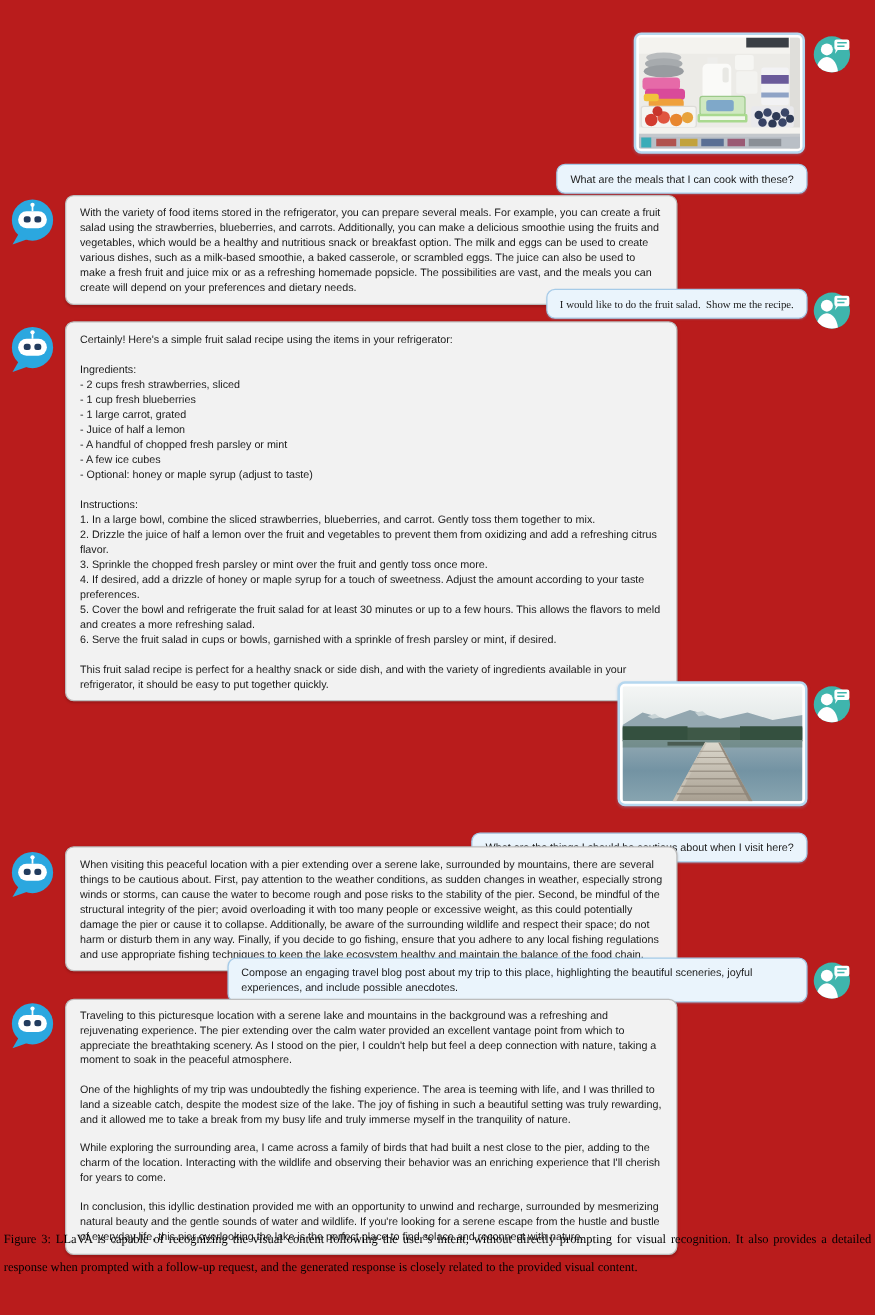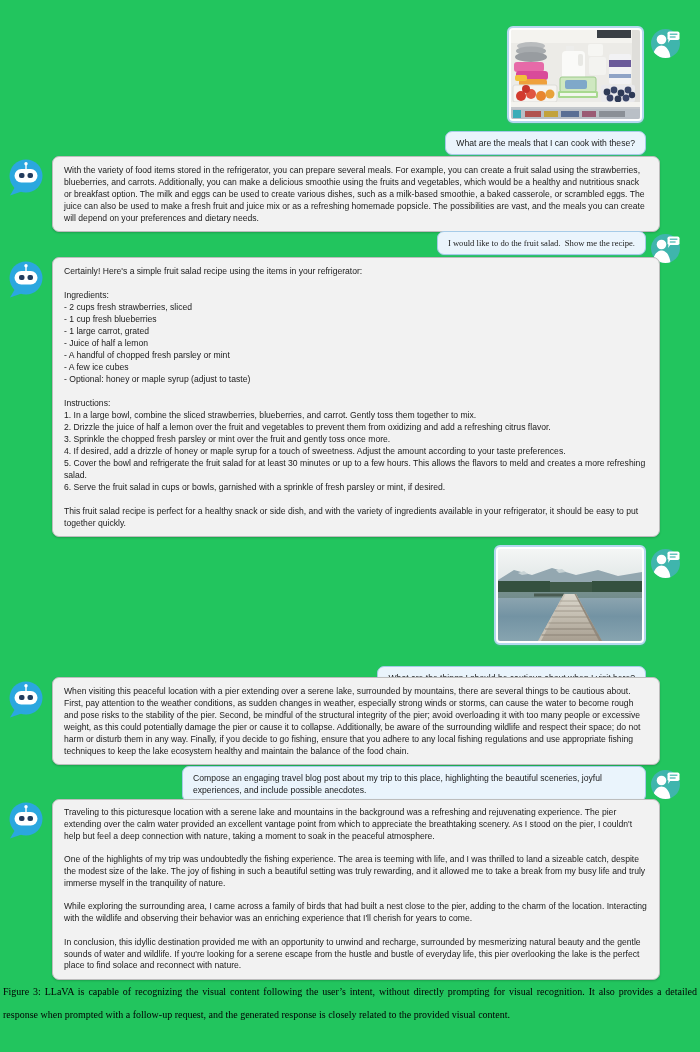--- a/index.html
+++ b/index.html
@@ -1,32 +1,32 @@
 <!DOCTYPE html>
 <html><head>
 <meta charset="utf-8">
 <style>
   html,body { margin:0; padding:0; background:#ffffff; }
   .page {
-    position:relative; width:700px; height:1052px; background:#22c55e;
+    position:relative; width:700px; height:1052px; background:#b91c1c;
     font-family:"Liberation Sans", sans-serif; overflow:hidden;
   }
   
   .bubble {
     position:absolute; box-sizing:border-box; border-radius:7px;
     font-size:8.6px; line-height:12px; color:#1a1a1a;
   }
   .user-bubble {
     background:#eaf4fc; border:1px solid #a6cbe8;
     padding:5px 10px; white-space:pre; box-shadow:0 1px 1px rgba(120,160,200,.25);
   }
   .user-bubble.wrap { white-space:pre-wrap; }
   .bot-bubble {
     background:#f2f2f2; border:1px solid #bdbdbd;
-    padding:7px 11px; white-space:pre-wrap; left:52px; width:608px;
+    padding:7px 11px; white-space:pre-wrap; left:52px; width:490px;
     box-shadow:0 1px 2px rgba(0,0,0,.18);
   }
   
   .avatar { position:absolute; }
   
   .photo-frame {
     position:absolute; box-sizing:border-box; background:#ffffff;
     border:2px solid #b5d7ef; border-radius:6px; padding:2px;
     box-shadow:0 1px 2px rgba(120,160,200,.3);
   }

